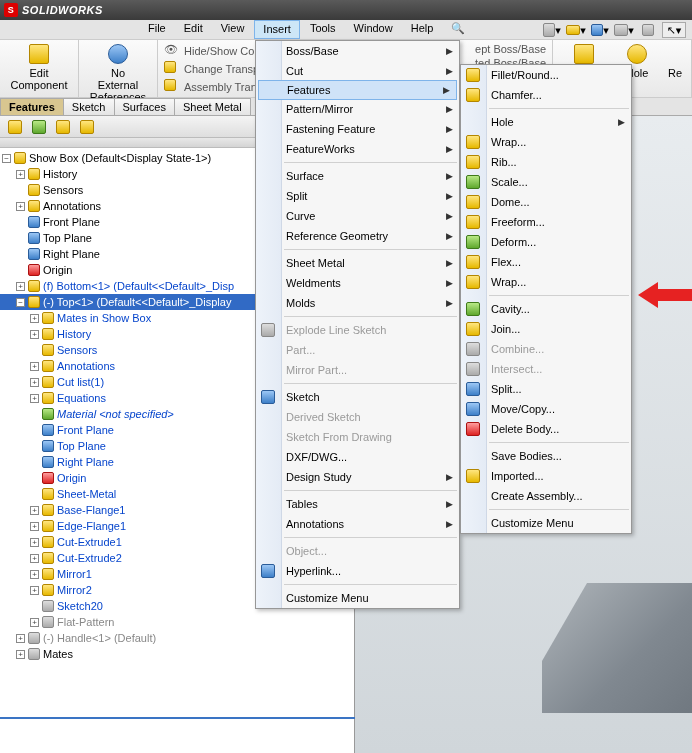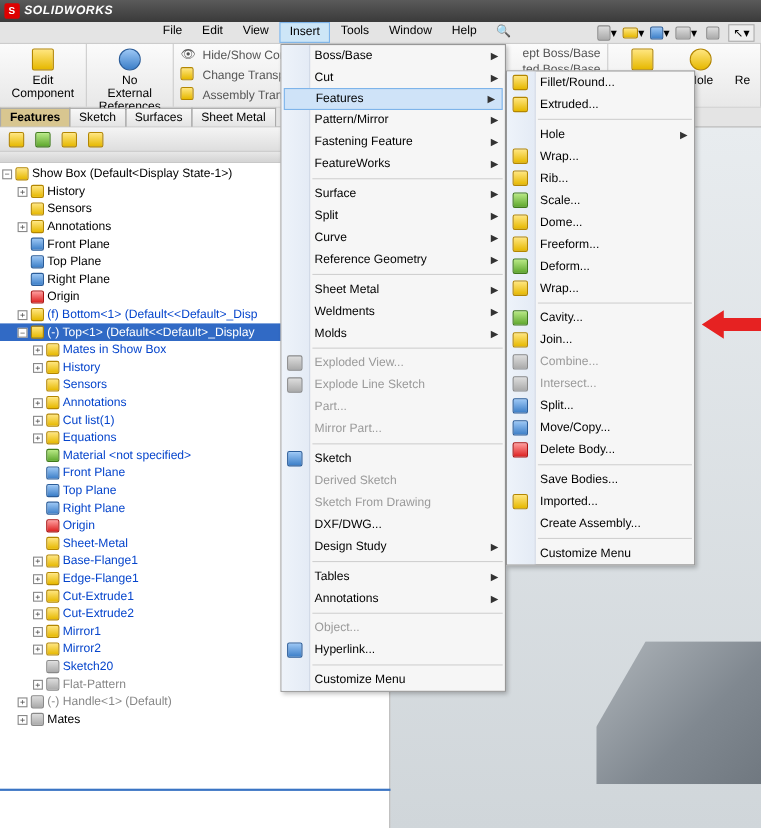--- a/index.html
+++ b/index.html
@@ -283,21 +283,21 @@
           </span>
           <span class="tlabel">Cut list(1)</span>
         </div>
         <div class="tree-row blue" style="padding-left: 30px;">
           <span class="exp">+</span>
           <span class="ticon">
             <span class="ic ic-y" style="width:12px;height:12px"></span>
           </span>
           <span class="tlabel">Equations</span>
         </div>
-        <div class="tree-row blue" style="padding-left: 30px;">
+        <div class="tree-row blue" style="padding-left: 30px; font-style: italic;">
           <span class="exp blank"></span>
           <span class="ticon">
             <span class="ic ic-g" style="width:12px;height:12px"></span>
           </span>
           <span class="tlabel">Material &lt;not specified&gt;</span>
         </div>
         <div class="tree-row blue" style="padding-left: 30px;">
           <span class="exp blank"></span>
           <span class="ticon">
             <span class="ic ic-b" style="width:12px;height:12px"></span>
@@ -465,26 +465,20 @@
       </div>
       <div class="dd-item">
         <span>Molds</span>
         <span class="arrow">▶</span>
       </div>
       <div class="dd-sep"></div>
       <div class="dd-item disabled">
         <span class="dicon">
           <span class="ic ic-gray" style="width:14px;height:14px"></span>
         </span>
-        <span>Exploded View...</span>
-      </div>
-      <div class="dd-item disabled">
-        <span class="dicon">
-          <span class="ic ic-gray" style="width:14px;height:14px"></span>
-        </span>
         <span>Explode Line Sketch</span>
       </div>
       <div class="dd-item disabled">
         <span>Part...</span>
       </div>
       <div class="dd-item disabled">
         <span>Mirror Part...</span>
       </div>
       <div class="dd-sep"></div>
       <div class="dd-item">
@@ -538,21 +532,21 @@
       <div class="dd-item">
         <span class="dicon">
           <span class="ic ic-y" style="width:14px;height:14px"></span>
         </span>
         <span>Fillet/Round...</span>
       </div>
       <div class="dd-item">
         <span class="dicon">
           <span class="ic ic-y" style="width:14px;height:14px"></span>
         </span>
-        <span>Extruded...</span>
+        <span>Chamfer...</span>
       </div>
       <div class="dd-sep"></div>
       <div class="dd-item">
         <span>Hole</span>
         <span class="arrow">▶</span>
       </div>
       <div class="dd-item">
         <span class="dicon">
           <span class="ic ic-y" style="width:14px;height:14px"></span>
         </span>
@@ -580,20 +574,26 @@
         <span class="dicon">
           <span class="ic ic-y" style="width:14px;height:14px"></span>
         </span>
         <span>Freeform...</span>
       </div>
       <div class="dd-item">
         <span class="dicon">
           <span class="ic ic-g" style="width:14px;height:14px"></span>
         </span>
         <span>Deform...</span>
+      </div>
+      <div class="dd-item">
+        <span class="dicon">
+          <span class="ic ic-y" style="width:14px;height:14px"></span>
+        </span>
+        <span>Flex...</span>
       </div>
       <div class="dd-item">
         <span class="dicon">
           <span class="ic ic-y" style="width:14px;height:14px"></span>
         </span>
         <span>Wrap...</span>
       </div>
       <div class="dd-sep"></div>
       <div class="dd-item">
         <span class="dicon">

